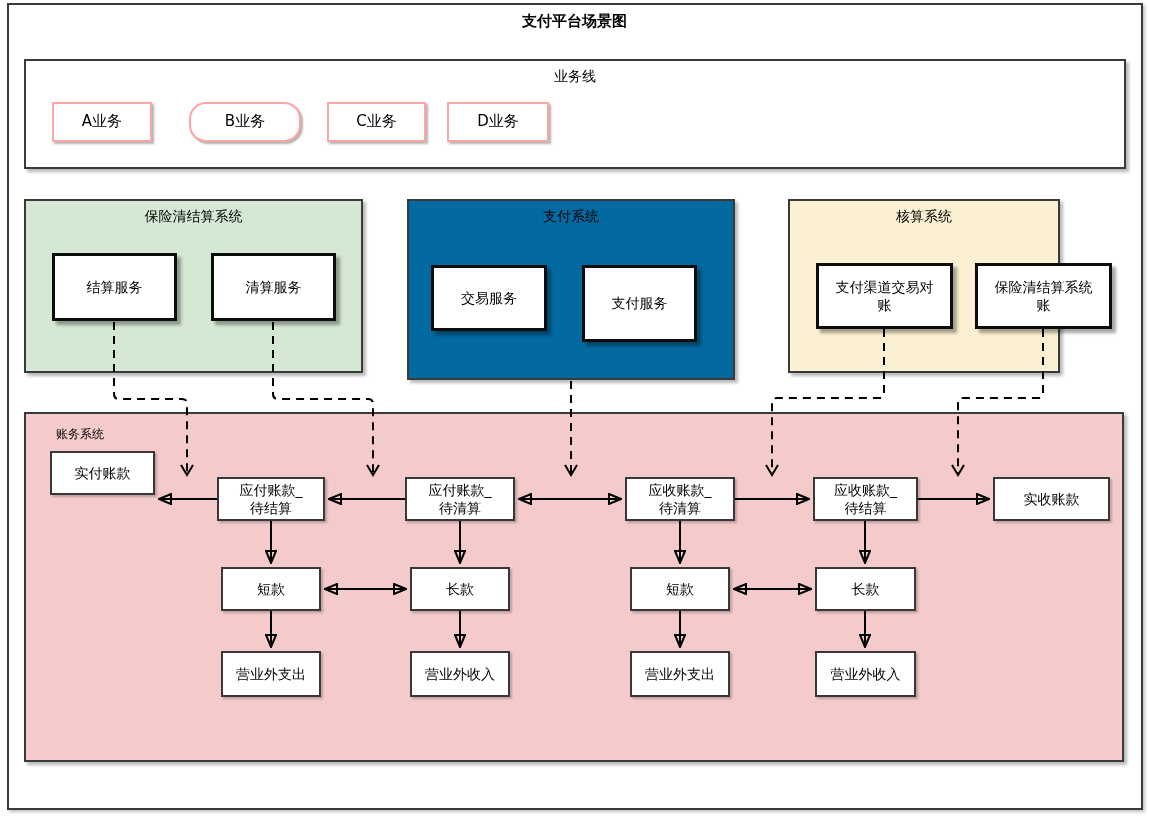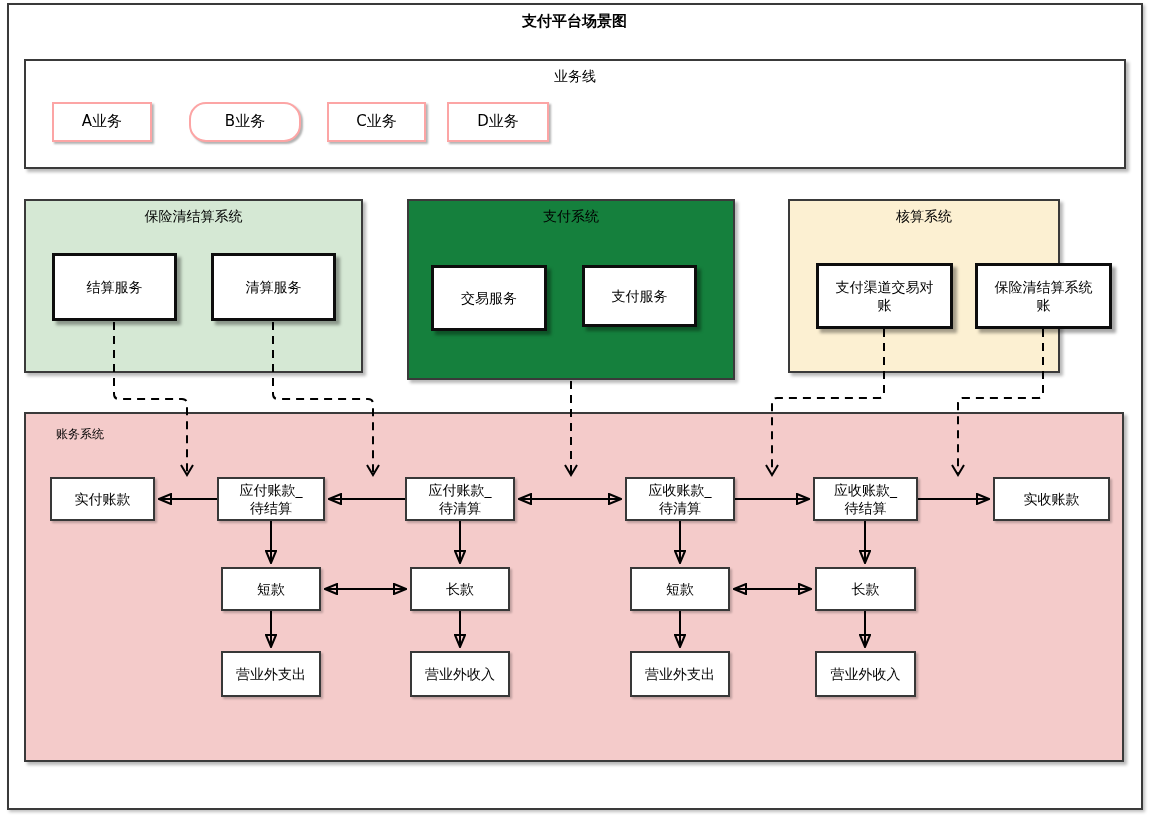--- a/index.html
+++ b/index.html
@@ -10,21 +10,21 @@
   .frame { position:absolute; left:7px; top:3px; width:1136px; height:807px;
            border:2px solid #3a3a3a; background:#fff; box-shadow:2px 2px 3px rgba(0,0,0,0.25); }
 
   .diagram-title { position:absolute; left:0; top:12px; width:100%; text-align:center;
                    font-size:15px; font-weight:bold; color:#000; }
 
   .container { position:absolute; border:2px solid #3a3a3a; box-shadow:3px 3px 3px rgba(0,0,0,0.28);padding-left:24px; }
   .container-title { position:absolute; top:7px; left:0; width:100%; text-align:center; font-size:14px; color:#000; }
   .lane { left:24px; top:59px; width:1102px; height:110px; background:#fff; }
   .sys-green  { left:24px;  top:199px; width:339px; height:174px; background:#d5e8d4; }
-  .sys-blue   { left:407px; top:199px; width:328px; height:181px; background:#15803d;font-family:Liberation Serif, serif; }
+  .sys-blue   { left:407px; top:199px; width:328px; height:181px; background:#0369a1;font-family:Liberation Serif, serif; }
   .sys-yellow { left:788px; top:199px; width:272px; height:174px; background:#fcf0d2; }
   .ledger     { left:24px;  top:412px; width:1100px; height:350px; background:#f4cbca; }
   .ledger-title { position:absolute; left:30px; top:12px; font-size:12px; color:#000; }
 
   .node { position:absolute; display:flex; align-items:center; justify-content:center;
           text-align:center; background:#fff; font-size:14px; line-height:1.3;
           white-space:pre-line; color:#000; }
   .biz  { border:2px solid #fca5a5; box-shadow:2px 2px 2px rgba(0,0,0,0.3); font-size:15px; }
   .svc  { border:3px solid #0d0d0d; box-shadow:4px 4px 3px rgba(0,0,0,0.35); }
   .acct { border:2px solid #383838; box-shadow:2px 2px 2px rgba(0,0,0,0.22); }
@@ -51,35 +51,35 @@
   <div class="container sys-green">
     <div class="container-title">保险清结算系统</div>
   </div>
   <div class="node svc" style="left:52px;  top:253px; width:125px; height:68px;">结算服务</div>
   <div class="node svc" style="left:211px; top:253px; width:125px; height:68px;">清算服务</div>
 
   <div class="container sys-blue">
     <div class="container-title">支付系统</div>
   </div>
   <div class="node svc" style="left:431px; top:265px; width:116px; height:66px;">交易服务</div>
-  <div class="node svc" style="left:582px; top:265px; width:115px; height:62px;">支付服务</div>
+  <div class="node svc" style="left:582px; top:265px; width:115px; height:77px;">支付服务</div>
 
   <div class="container sys-yellow">
     <div class="container-title">核算系统</div>
   </div>
   <div class="node svc" style="left:816px; top:263px; width:137px; height:66px;">支付渠道交易对
 账</div>
   <div class="node svc" style="left:975px; top:263px; width:137px; height:66px;">保险清结算系统
 账</div>
 
   <div class="container ledger">
     <div class="ledger-title">账务系统</div>
   </div>
 
-  <div class="node acct" style="left:50px;  top:477px; width:105px; height:44px;">实付账款</div>
+  <div class="node acct" style="left:50px;  top:451px; width:105px; height:44px;">实付账款</div>
   <div class="node acct" style="left:217px; top:477px; width:108px; height:44px;">应付账款_
 待结算</div>
   <div class="node acct" style="left:405px; top:477px; width:110px; height:44px;">应付账款_
 待清算</div>
   <div class="node acct" style="left:625px; top:477px; width:110px; height:44px;">应收账款_
 待清算</div>
   <div class="node acct" style="left:813px; top:477px; width:105px; height:44px;">应收账款_
 待结算</div>
   <div class="node acct" style="left:993px; top:477px; width:117px; height:44px;">实收账款</div>
 

